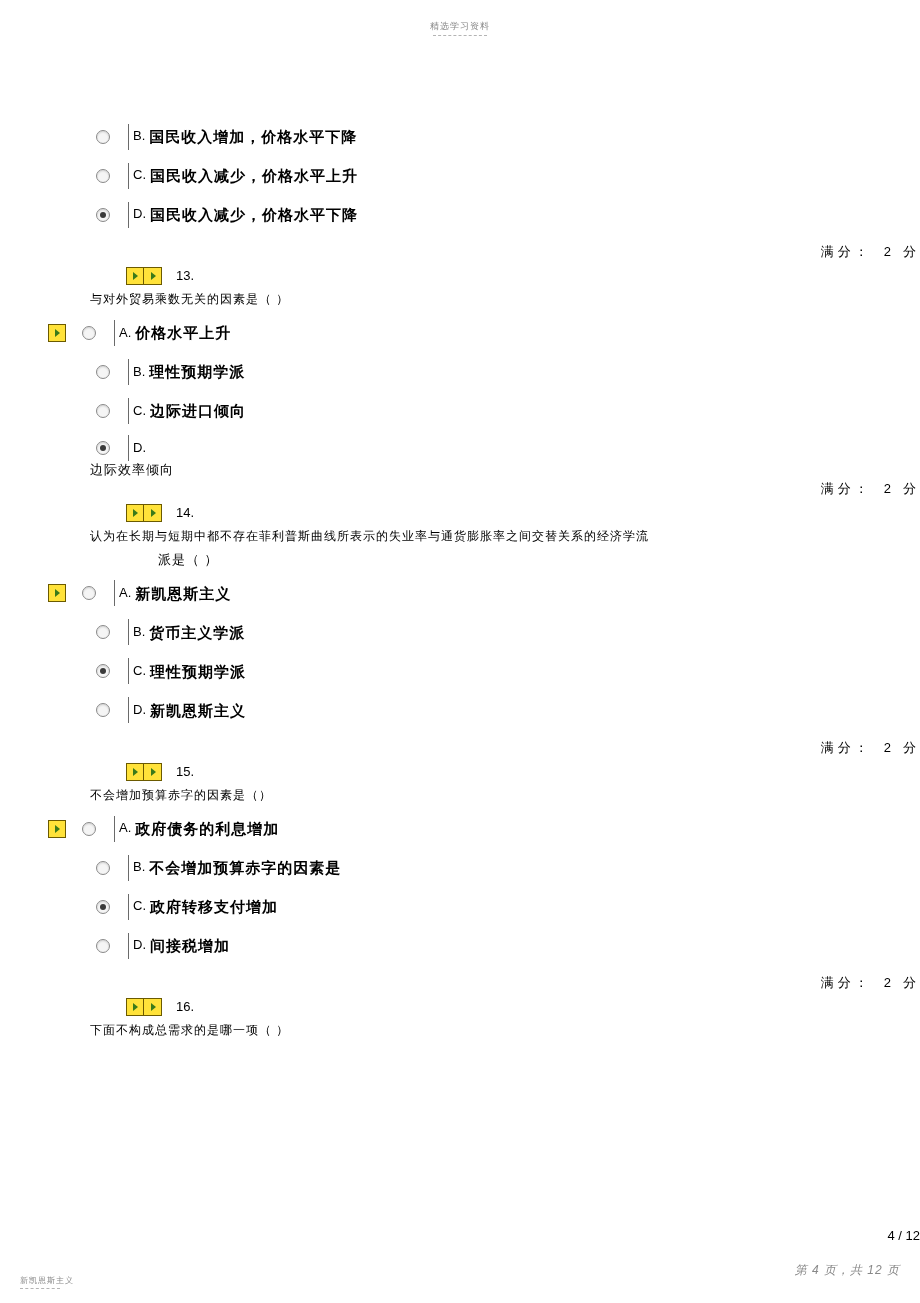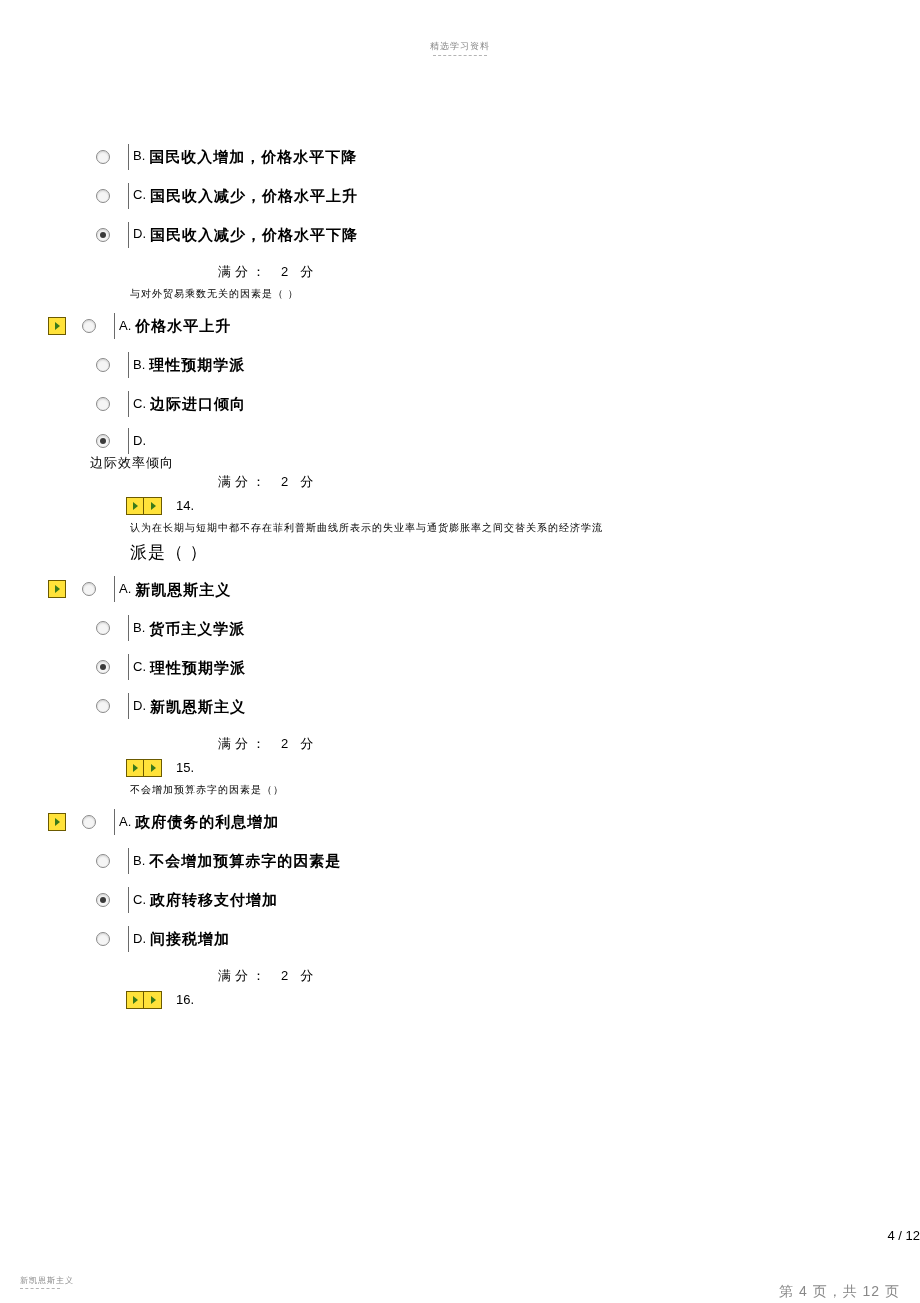--- a/index.html
+++ b/index.html
@@ -7,21 +7,21 @@
     padding: 0;
     background: #ffffff;
     font-family: "SimSun", "Microsoft YaHei", sans-serif;
     color: #000;
     width: 920px;
   }
   .page {
     width: 920px;
     min-height: 1303px;
     position: relative;
-    padding-top: 40px;
+    padding-top: 20px;
     box-sizing: border-box;
   }
   .header-top {
     text-align: center;
     font-size: 9px;
     color: #888;
     letter-spacing: 1px;
   }
   .dotted-line {
     width: 54px;
@@ -98,42 +98,42 @@
   .arrow-box svg {
     width: 10px;
     height: 10px;
     fill: #3a7a1a;
   }
   .score-line {
     margin-left: 128px;
     font-size: 13px;
     letter-spacing: 4px;
     margin-bottom: 6px;
+    text-align: right;
   }
   .score-line .num { letter-spacing: 0; margin: 0 12px; }
   .q-header {
     display: flex;
     align-items: center;
     margin-left: 36px;
     margin-bottom: 6px;
   }
   .q-number {
     font-size: 13px;
     font-family: Arial, sans-serif;
     margin-left: 4px;
   }
   .q-text {
-    margin-left: 40px;
-    font-size: 10px;
+    font-size: 12px;
     letter-spacing: 1px;
     margin-bottom: 14px;
   }
   .q-text-indent {
-    margin-left: 40px;
-    font-size: 17px;
+    margin-left: 68px;
+    font-size: 13px;
     letter-spacing: 1px;
     margin-bottom: 14px;
   }
   .wrapped-text {
     margin-left: 0;
     font-size: 13px;
     letter-spacing: 1px;
     margin-top: -2px;
   }
   .pager {
@@ -152,25 +152,26 @@
     color: #888;
     letter-spacing: 1px;
   }
   .footer-left .dash {
     border-bottom: 1px dashed #b4b4b4;
     width: 40px;
     margin-top: 2px;
   }
   .footer-right {
     position: absolute;
-    bottom: 2px;
+    bottom: 24px;
     right: 20px;
-    font-size: 14px;
+    font-size: 12px;
     color: #888;
     letter-spacing: 1px;
+    font-style: italic;
   }
   .indent-arrow {
     margin-left: -42px;
   }
   .block-D {
     margin-bottom: 6px;
   }
 </style>
 </head>
 <body>
@@ -196,20 +197,35 @@
     <div class="option-row">
       <span class="radio checked"></span>
       <span class="vbar"></span>
       <span class="opt-letter">D.</span>
       <span class="opt-text">国民收入减少，价格水平下降</span>
     </div>
 
     <div class="score-line">
       <span>满分：</span><span class="num">2</span><span>分</span>
     </div>
+    <div class="q-header">
+      <span class="arrow-box-pair">
+        <span class="arrow-box">
+            <svg viewBox="0 0 10 10">
+              <path d="M3 1 L8 5 L3 9 Z"></path>
+            </svg>
+          </span>
+        <span class="arrow-box">
+            <svg viewBox="0 0 10 10">
+              <path d="M3 1 L8 5 L3 9 Z"></path>
+            </svg>
+          </span>
+      </span>
+      <span class="q-number">13.</span>
+    </div>
     <div class="q-text">与对外贸易乘数无关的因素是（                     ）</div>
 
     <div class="option-row indent-arrow">
       <span class="arrow-box-pair">
         <span class="arrow-box">
             <svg viewBox="0 0 10 10">
               <path d="M3 1 L8 5 L3 9 Z"></path>
             </svg>
           </span>
       </span>
@@ -353,20 +369,21 @@
             </svg>
           </span>
         <span class="arrow-box">
             <svg viewBox="0 0 10 10">
               <path d="M3 1 L8 5 L3 9 Z"></path>
             </svg>
           </span>
       </span>
       <span class="q-number">16.</span>
     </div>
+    <div class="q-text">下面不构成总需求的是哪一项（                             ）</div>
 
   </div>
 
   <div class="pager">4 / 12</div>
 
   <div class="footer-left">
     <span>新凯恩斯主义</span>
     <div class="dash"></div>
   </div>
   <div class="footer-right">第 4 页，共 12 页</div>

